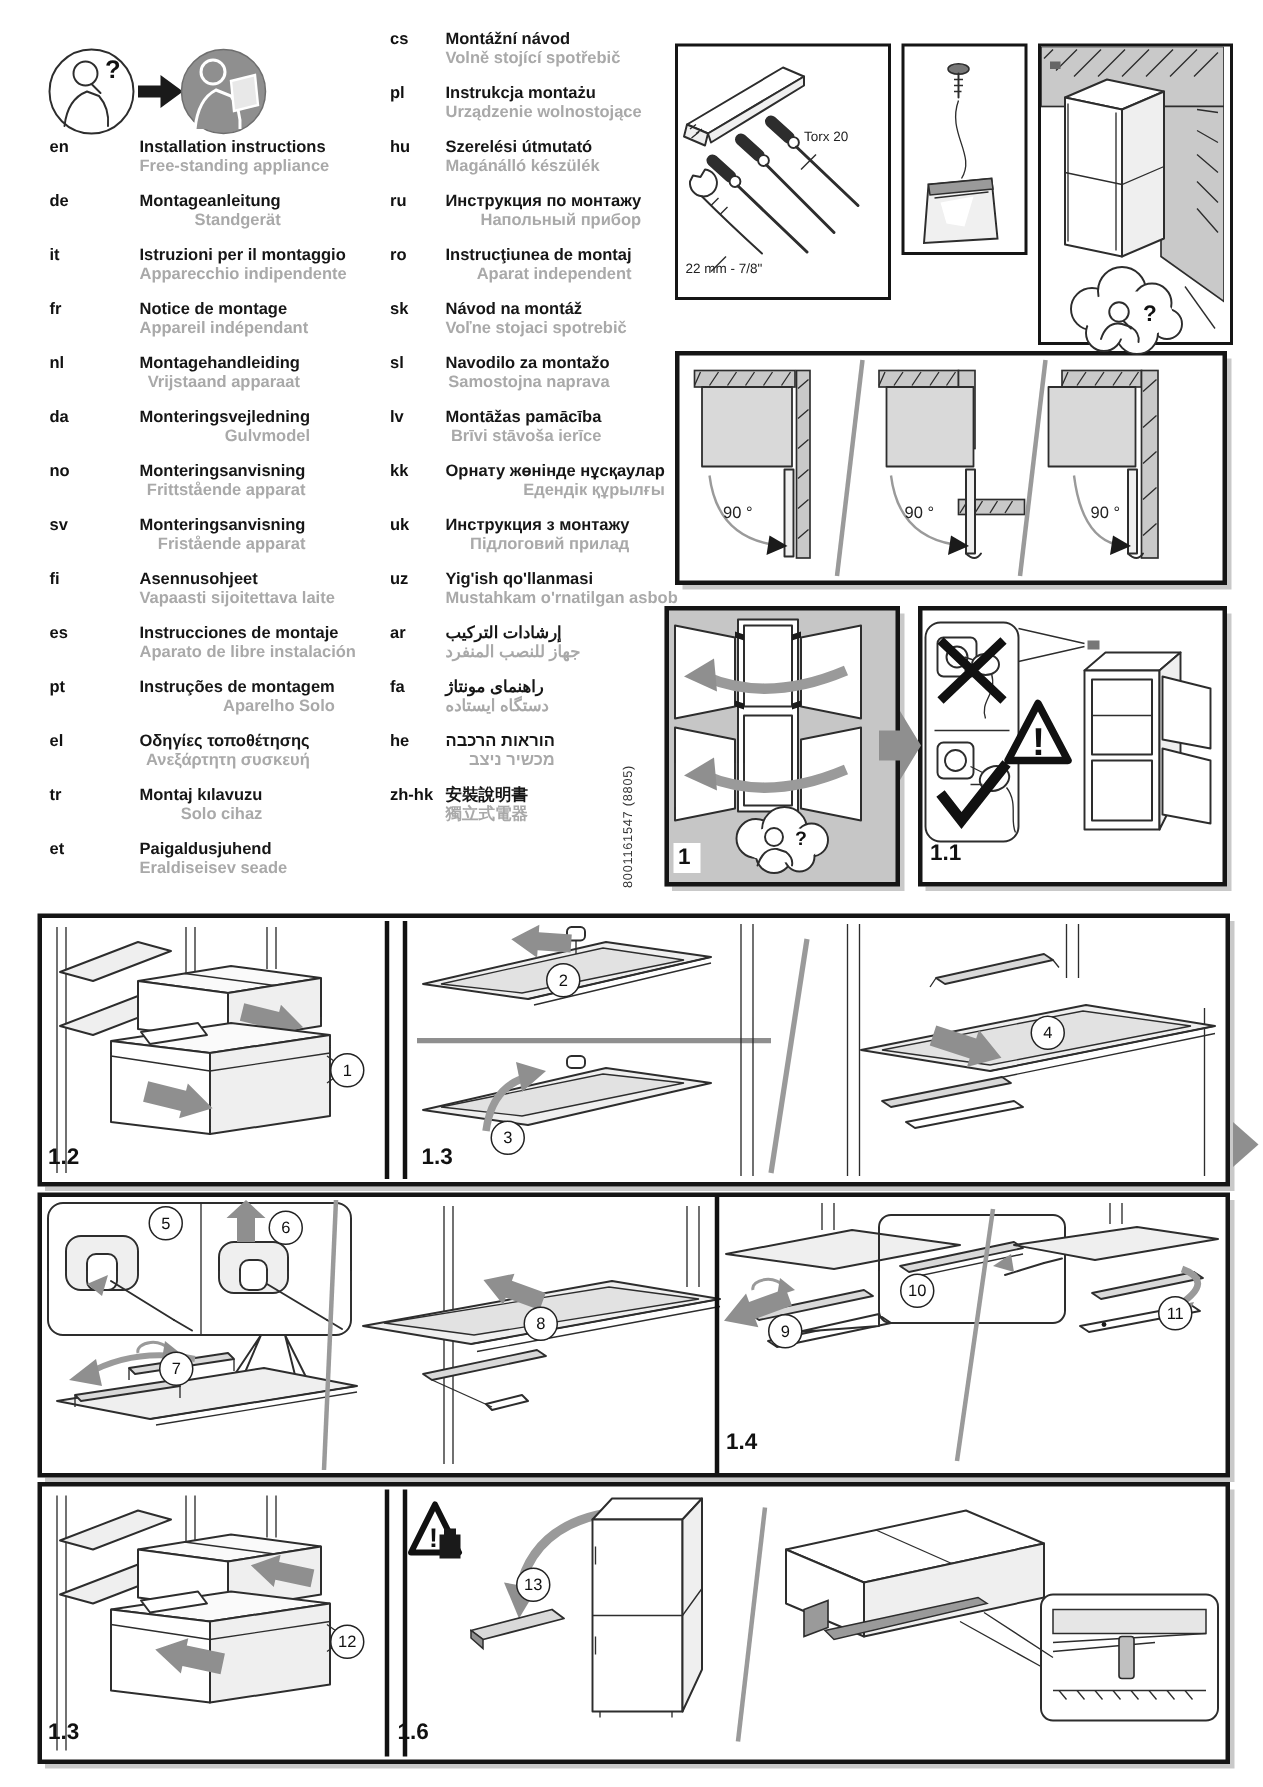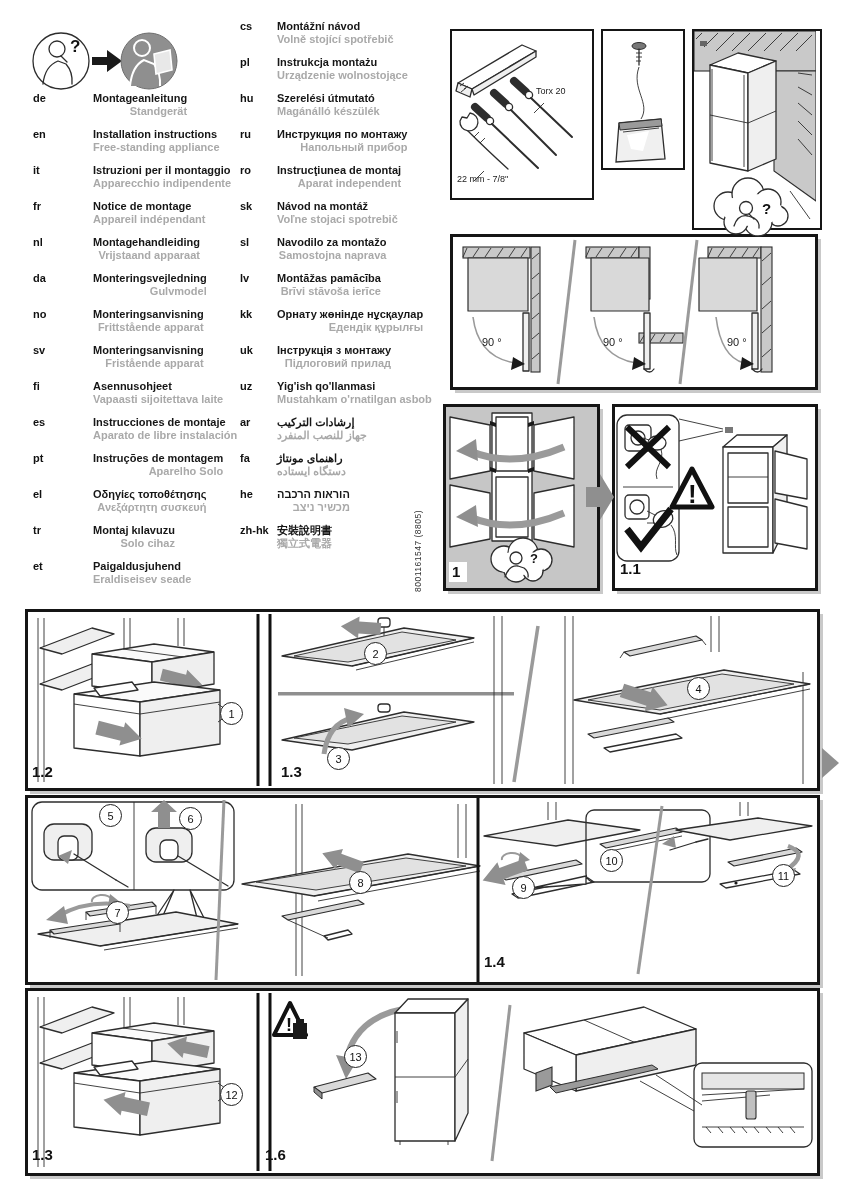--- a/index.html
+++ b/index.html
@@ -3,21 +3,21 @@
 <meta charset="utf-8">
 <style>
   html,body{margin:0;padding:0;background:#888;}
   .page{position:relative;width:842px;height:1191px;background:#fff;margin:0 auto;
         font-family:"Liberation Sans",sans-serif;color:#111;overflow:hidden;}
   
   .lang-col{position:absolute;}
   .lang-entry{display:flex;height:36px;align-items:flex-start;}
   .lang-code{font-weight:bold;font-size:11px;line-height:13px;flex:0 0 auto;}
   .col-left .lang-code{width:60px;}
-  .col-mid .lang-code{width:37px;}
+  .col-mid .lang-code{width:37px;margin-left:20px;}
   .lang-title{font-weight:bold;font-size:11px;line-height:13px;color:#161616;}
   .lang-sub{font-weight:bold;font-size:11px;line-height:13px;color:#a9a9a9;text-align:right;}
   
   .box2{position:absolute;border:2px solid #151515;background:#fff;}
   .box3{position:absolute;border:3px solid #151515;background:#fff;box-shadow:4px 4px 0 -1px #c9c9c9;}
   .gray-bg{background:#c6c6c6;}
   .plabel{position:absolute;font-weight:bold;font-size:15px;color:#111;}
   .small-label{position:absolute;font-size:9px;color:#222;}
   .angle-label{position:absolute;font-size:11px;color:#222;}
   .step-badge{position:absolute;width:21px;height:21px;border:1.5px solid #222;border-radius:50%;
@@ -52,34 +52,34 @@
     <text x="42" y="26" font-size="17" font-weight="bold" fill="#111">?</text>
     <polygon class="fk" points="64,31 79,31 79,24 94,35 79,46 79,39 64,39"></polygon>
     <circle cx="121" cy="35" r="28" fill="#8f8f8f" stroke="#6e6e6e"></circle>
     <circle cx="114" cy="22" r="8" fill="#8f8f8f" stroke="#fff" stroke-width="2"></circle>
     <path d="M102,60 Q104,40 116,34 L126,38 Q133,48 132,60" fill="#8f8f8f" stroke="#fff" stroke-width="2"></path>
     <polygon points="126,28 142,24 144,44 128,48" fill="#e8e8e8" stroke="#fff" stroke-width="1.6"></polygon>
   </svg>
 
   <div class="lang-col col-left" style="left:33px;top:92px">
     <div class="lang-entry">
+        <span class="lang-code">en</span>
+        <div>
+          <div class="lang-title">Installation instructions</div>
+          <div class="lang-sub">Free-standing appliance</div>
+        </div>
+      </div>
+    <div class="lang-entry">
         <span class="lang-code">de</span>
         <div>
           <div class="lang-title">Montageanleitung</div>
           <div class="lang-sub">Standgerät</div>
         </div>
       </div>
     <div class="lang-entry">
-        <span class="lang-code">en</span>
-        <div>
-          <div class="lang-title">Installation instructions</div>
-          <div class="lang-sub">Free-standing appliance</div>
-        </div>
-      </div>
-    <div class="lang-entry">
         <span class="lang-code">it</span>
         <div>
           <div class="lang-title">Istruzioni per il montaggio</div>
           <div class="lang-sub">Apparecchio indipendente</div>
         </div>
       </div>
     <div class="lang-entry">
         <span class="lang-code">fr</span>
         <div>
           <div class="lang-title">Notice de montage</div>
@@ -218,21 +218,21 @@
     <div class="lang-entry">
         <span class="lang-code">kk</span>
         <div>
           <div class="lang-title">Орнату жөнінде нұсқаулар</div>
           <div class="lang-sub">Едендік құрылғы</div>
         </div>
       </div>
     <div class="lang-entry">
         <span class="lang-code">uk</span>
         <div>
-          <div class="lang-title">Інструкція з монтажу</div>
+          <div class="lang-title">Инструкция з монтажу</div>
           <div class="lang-sub">Підлоговий прилад</div>
         </div>
       </div>
     <div class="lang-entry">
         <span class="lang-code">uz</span>
         <div>
           <div class="lang-title">Yig'ish qo'llanmasi</div>
           <div class="lang-sub">Mustahkam o'rnatilgan asbob</div>
         </div>
       </div>

